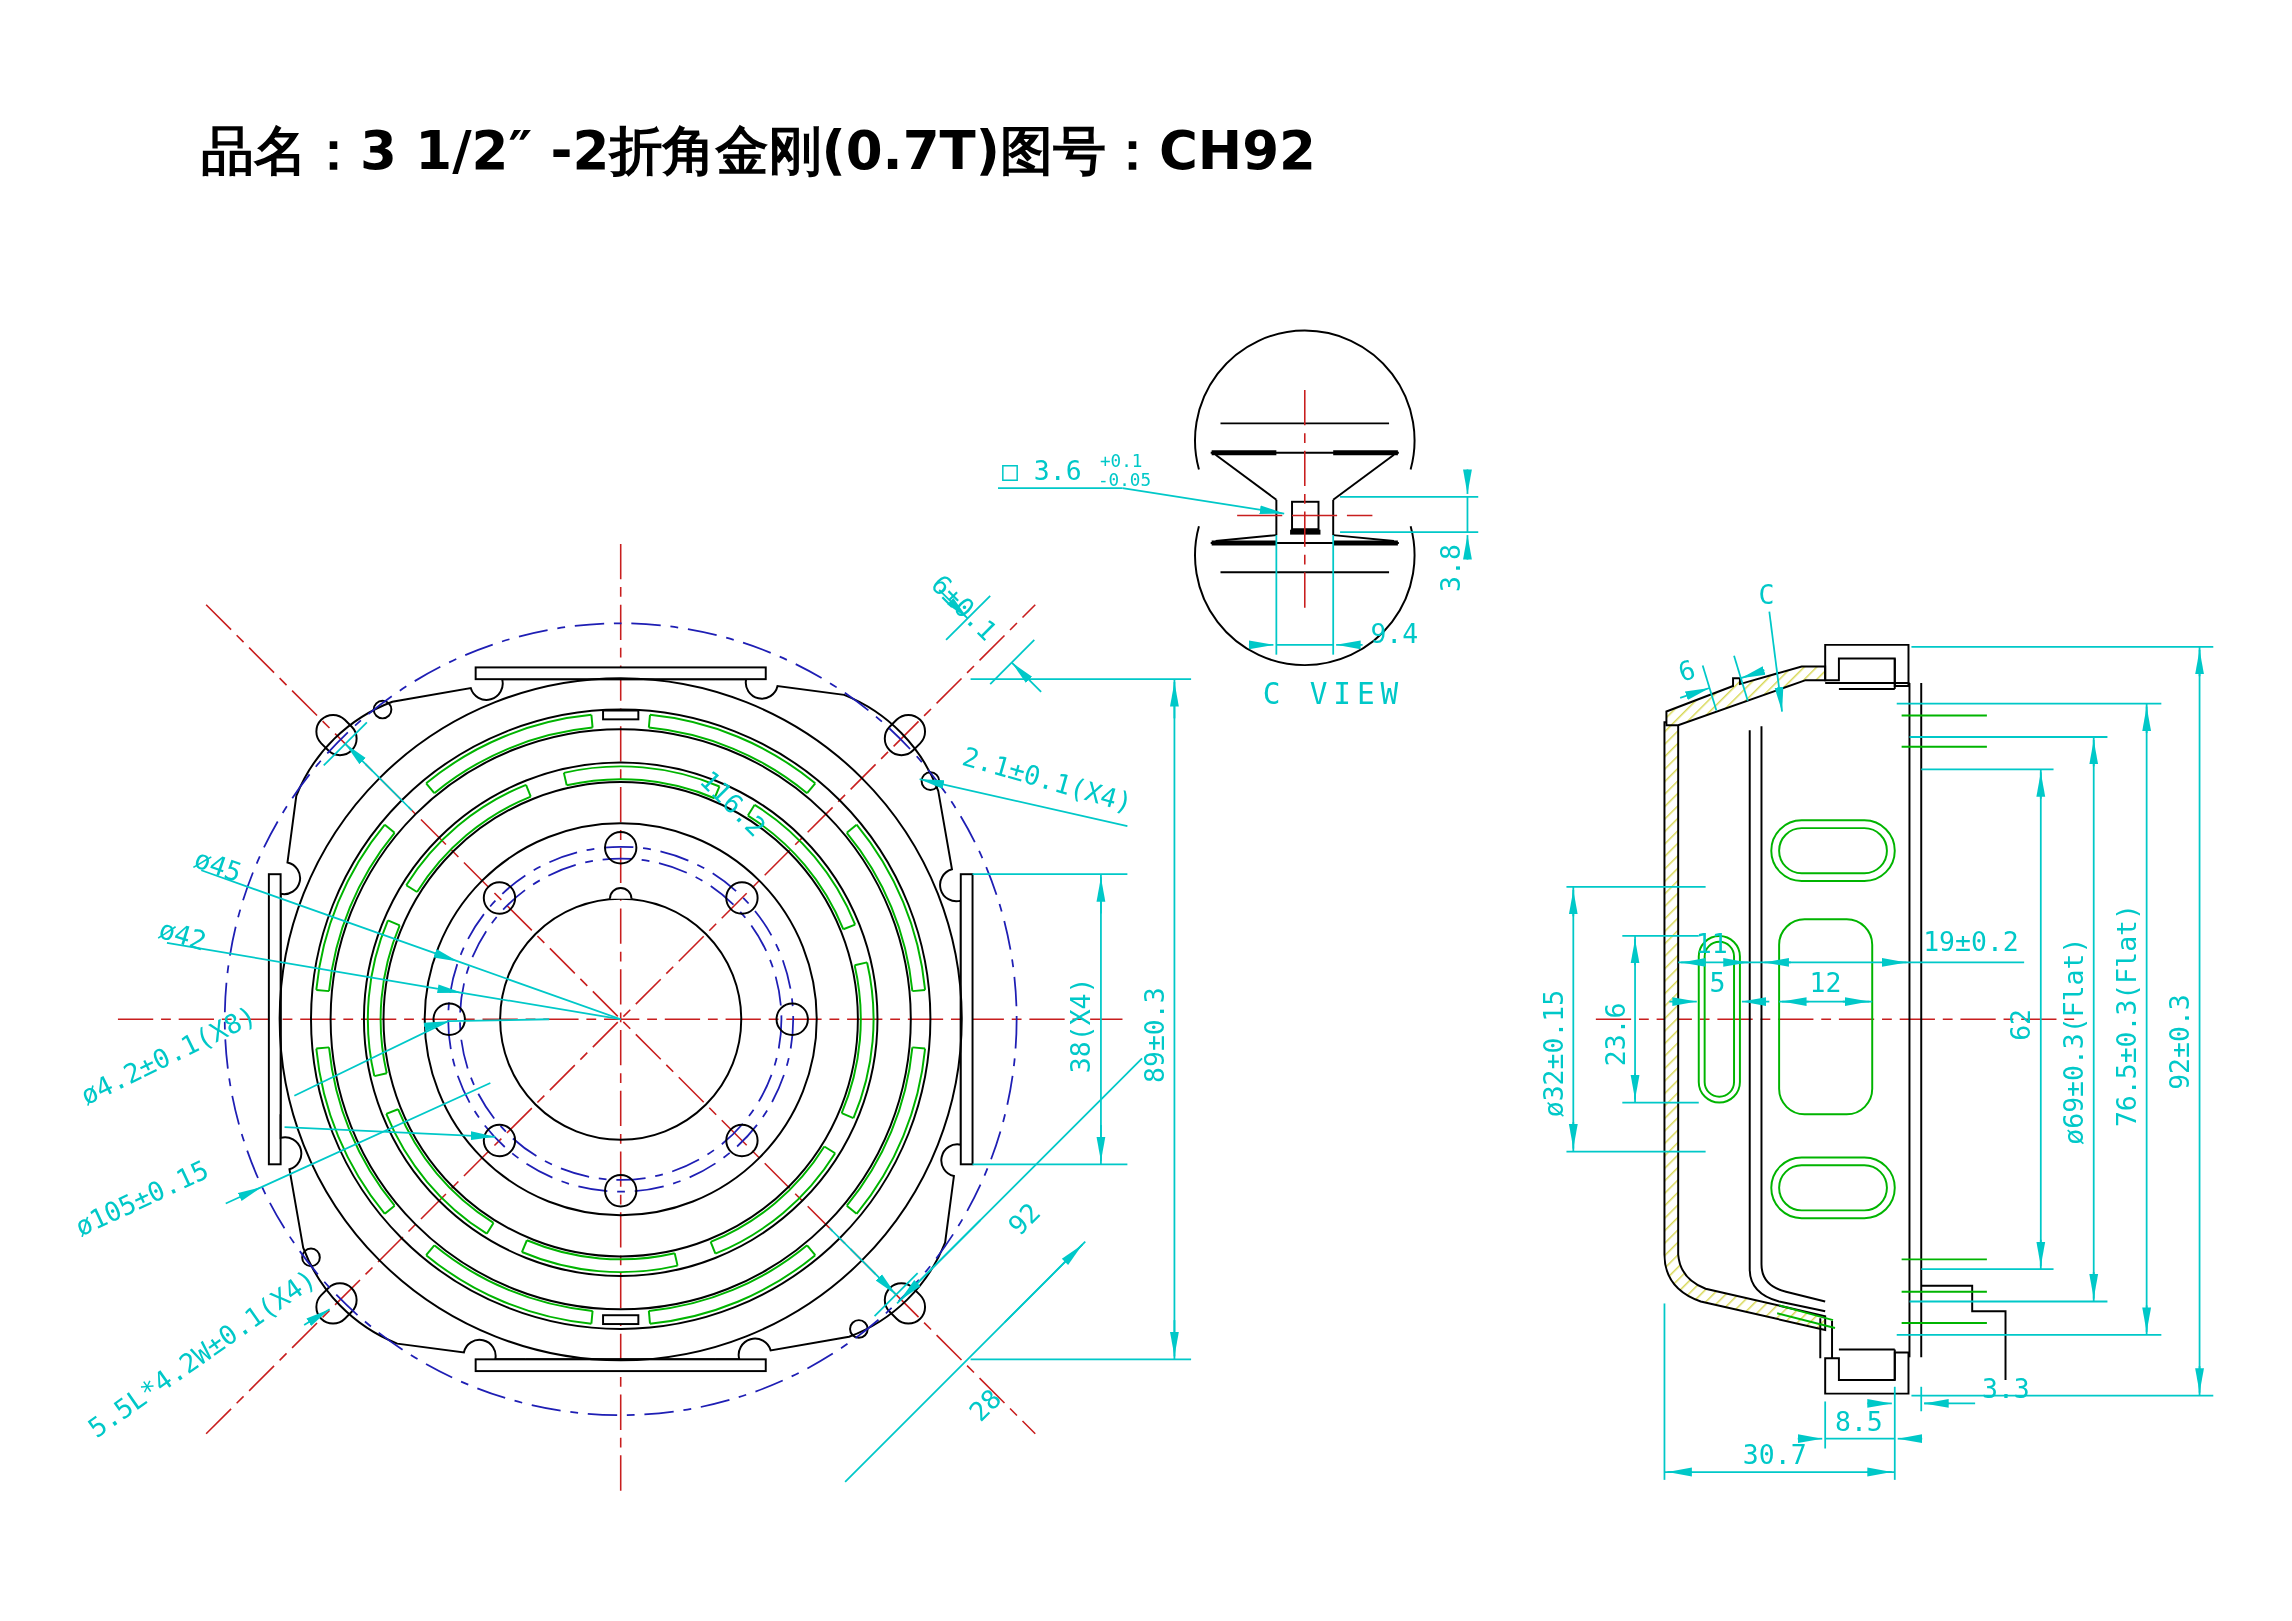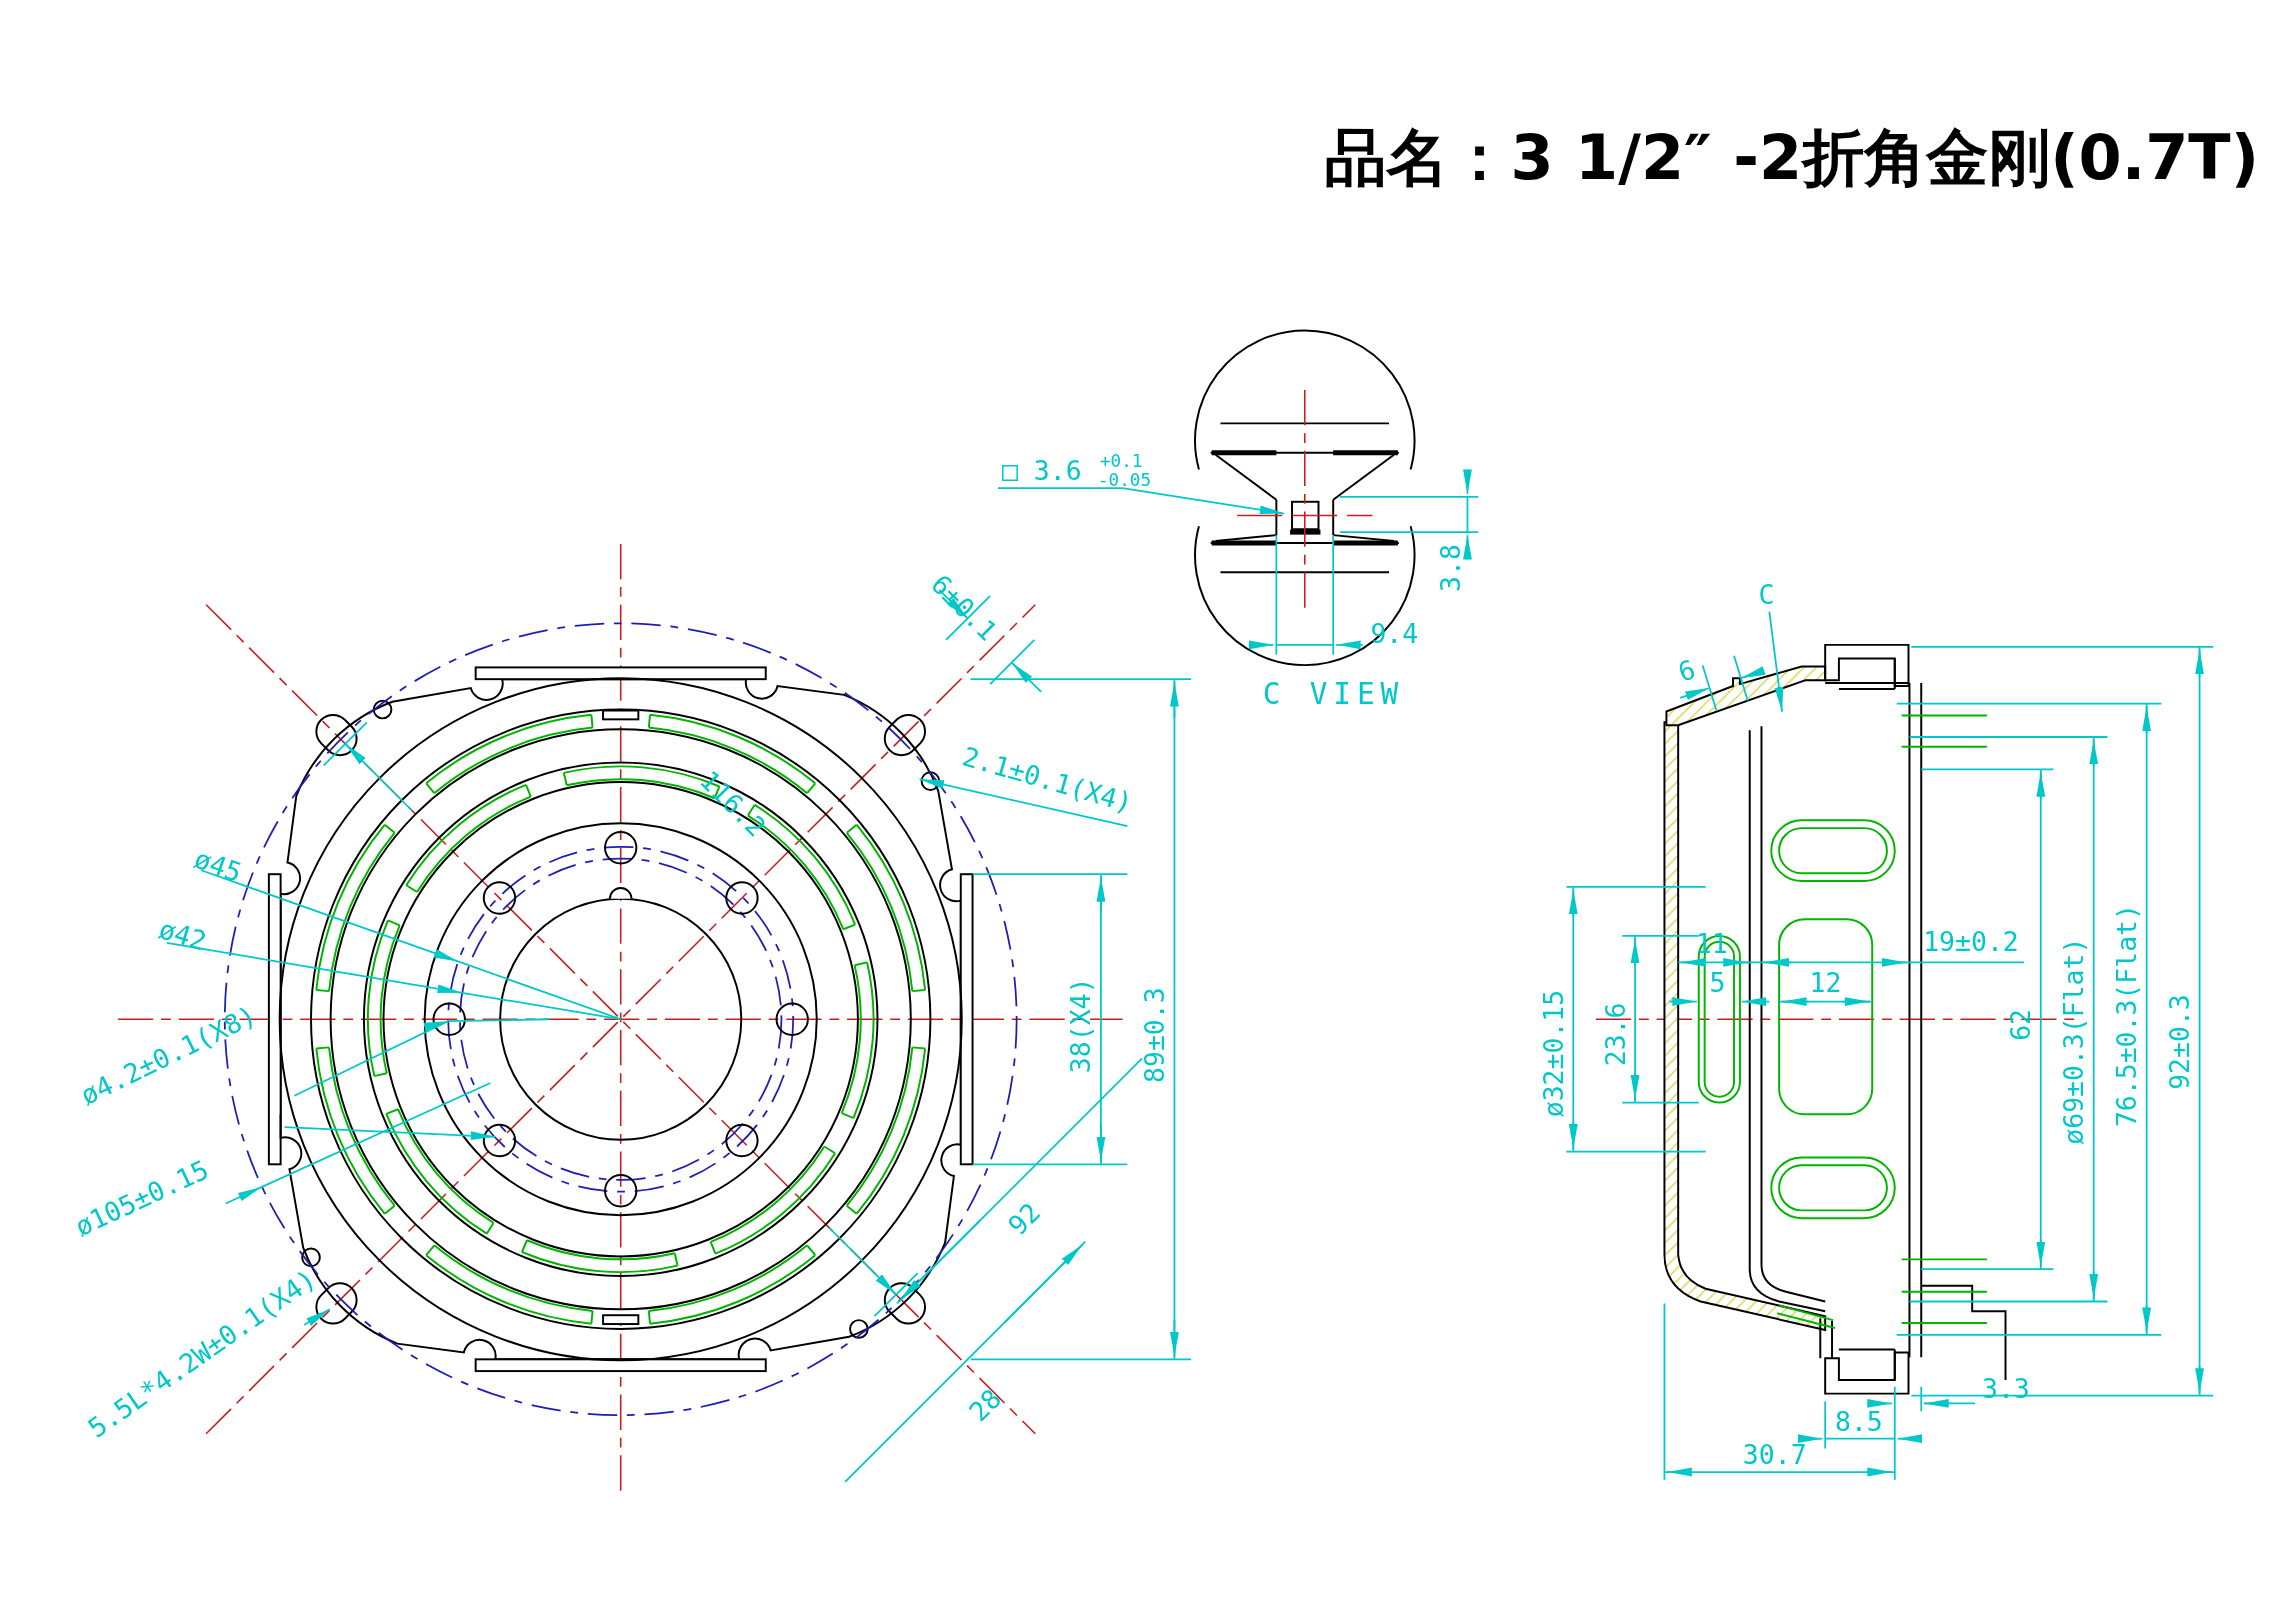--- a/index.html
+++ b/index.html
@@ -1,36 +1,37 @@
 <!DOCTYPE html>
 <html style="--dim: #00c8c8; --cl: #c81e1e; --bc: #1e1eb4; --slot: #00b400; --hatch: #d8d855;"><head>
 <meta charset="utf-8">
 <style>
   html,body{margin:0;padding:0;background:#fff;}
   body{width:2293px;height:1621px;position:relative;font-family:"DejaVu Sans",sans-serif;overflow:hidden;}
   #title-bar{position:absolute;left:201px;top:116px;width:2058px;display:flex;
-    font-size:62px;font-weight:bold;color:#000;white-space:nowrap;justify-content:flex-end;}
+    font-size:53px;font-weight:bold;color:#000;white-space:nowrap;}
   svg{position:absolute;left:0;top:0;}
   .geo{stroke:#000;stroke-width:2;fill:none;}
   .geof{stroke:#000;stroke-width:2;fill:#fff;}
   .thick{stroke:#000;stroke-width:5;fill:none;}
   .hatch{fill:url(#hp);stroke:#000;stroke-width:2;}
   .dim{stroke:var(--dim,#00c8c8);stroke-width:1.8;fill:none;}
   .dimtext{fill:var(--dim,#00c8c8);font-family:"DejaVu Sans Mono","DejaVu Sans",monospace;font-size:27px;}
   .toltext{fill:var(--dim,#00c8c8);font-family:"DejaVu Sans Mono","DejaVu Sans",monospace;font-size:18px;}
   .cl{stroke:var(--cl,#c81e1e);stroke-width:1.6;fill:none;stroke-dasharray:36 8 10 8;}
   .clsolid{stroke:var(--cl,#c81e1e);stroke-width:1.6;fill:none;}
   .bc{stroke:var(--bc,#1e1eb4);stroke-width:1.8;fill:none;stroke-dasharray:30 10 8 10;}
   .slot{stroke:var(--slot,#00b400);stroke-width:2;fill:none;}
 </style>
 </head>
 <body>
 
 <div id="title-bar">
   <span>品名：3 1/2″ -2折角金刚(0.7T)</span>
+  <span>图号：CH92</span>
 </div>
 
 <svg id="dwg" width="2293" height="1621" viewBox="0 0 2339 1654">
   <defs>
     <pattern id="hp" width="9" height="9" patternUnits="userSpaceOnUse" patternTransform="rotate(-45)">
       <rect width="9" height="9" fill="#fff"></rect>
       <line x1="0" y1="0" x2="9" y2="0" stroke="var(--hatch,#d8d855)" stroke-width="3"></line>
     </pattern>
     <marker id="arr" markerWidth="26" markerHeight="12" refX="25" refY="6" orient="auto" markerUnits="userSpaceOnUse">
       <path d="M0,1.5 L25,6 L0,10.5 Z" fill="var(--dim,#00c8c8)"></path>

